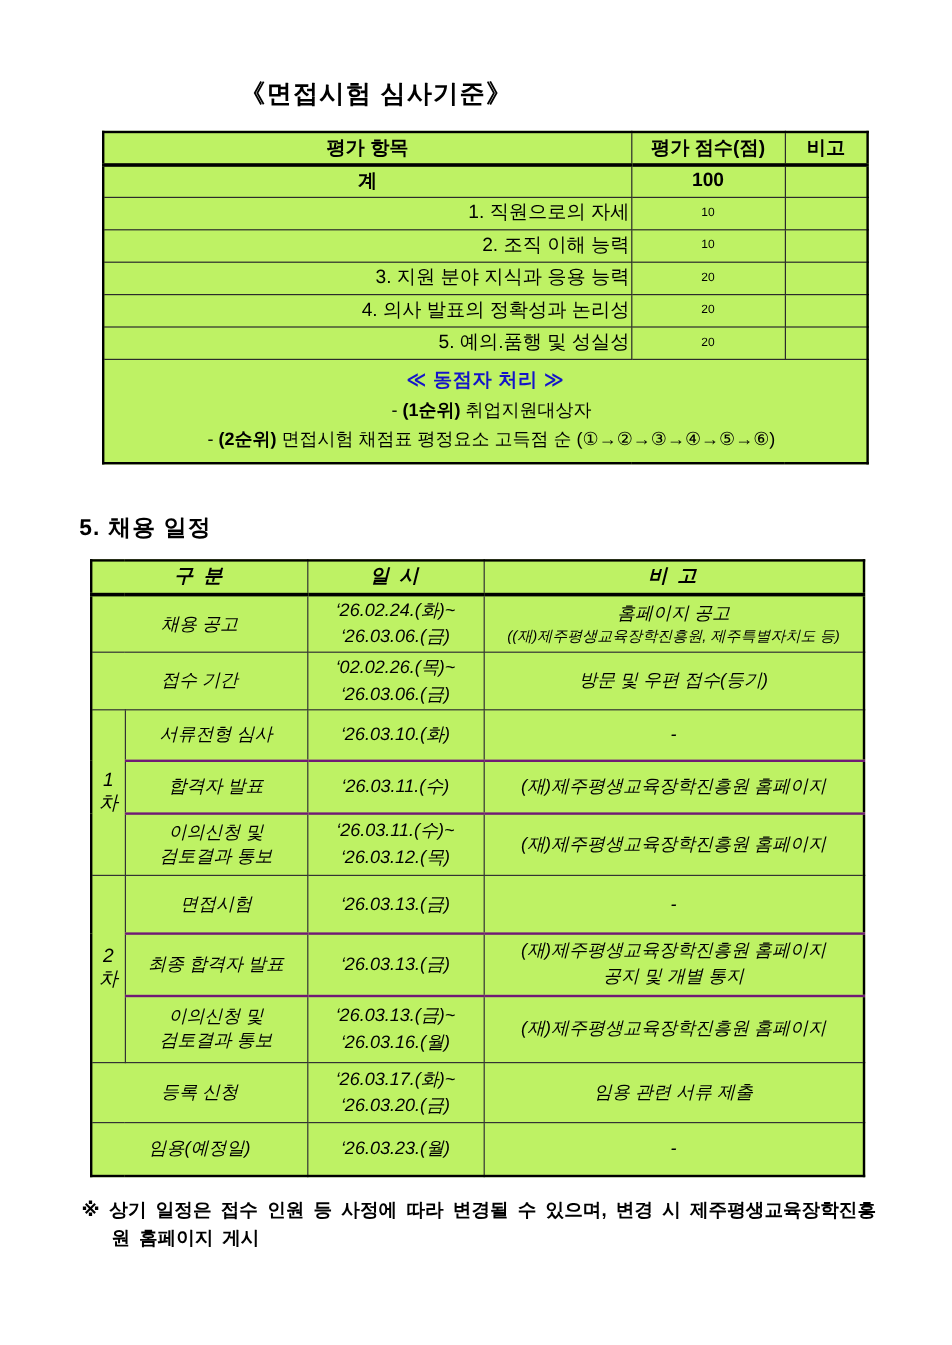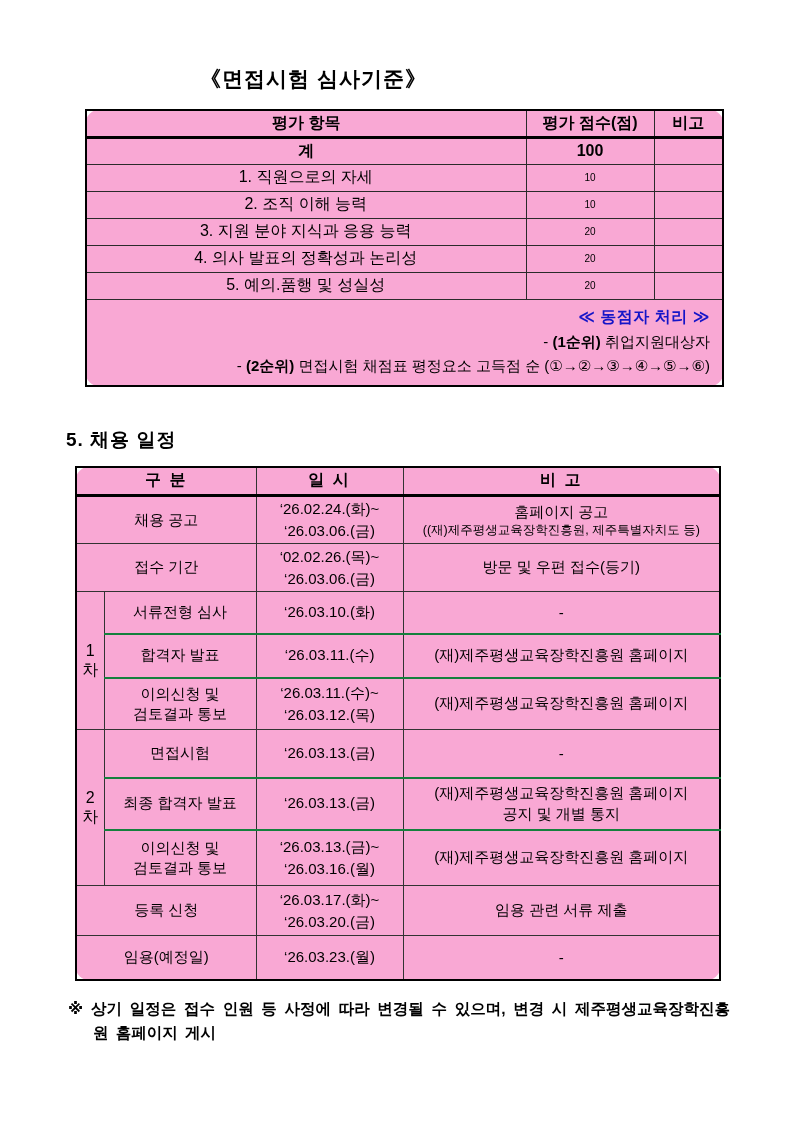--- a/index.html
+++ b/index.html
@@ -15,49 +15,49 @@
 
   .doc-title {
     padding-top: 64px;
     text-align: center;
     font-size: 21px;
     font-weight: bold;
     letter-spacing: 1px;
     line-height: 30px;
   }
 
-  table { border-collapse: collapse; background: #f9a8d4; table-layout: fixed; border-radius: 16px; }
+  table { border-collapse: collapse; background: #bef264; table-layout: fixed; }
   th, td { overflow: hidden; }
 
   
   .t1 { margin: 15px 0 0 85px; width: 637px; border: 2px solid #000; }
   .t1 th, .t1 td { border: 1px solid #2b2b2b; font-size: 16px; vertical-align: middle; }
   .t1 thead th { border-bottom: 3px solid #000; height: 27px; font-weight: bold; text-align: center; }
   .t1 td { height: 27px; }
-  .t1 td.label { text-align: center; padding-left: 0; }
+  .t1 td.label { text-align: right; padding-left: 0; }
   .t1 td.score { text-align: center; font-size: 10px; }
   .t1 tr.total td { font-weight: bold; text-align: center; }
-  .t1 td.tiebreak { height: 80px; text-align: right; padding: 7px 12px 9px 12px; vertical-align: top; }
+  .t1 td.tiebreak { height: 80px; text-align: center; padding: 7px 12px 9px 12px; vertical-align: top; }
   .tb-head { font-size: 16px; font-weight: bold; color: #1414c8; letter-spacing: 0.5px; }
   .tb-item { font-size: 15px; margin-top: 5px; padding-left: 10px; }
   .tb-item .rank { font-weight: bold; }
 
   
   .sec-head {
     margin: 40px 0 0 66px;
     font-size: 19px;
     font-weight: bold;
     letter-spacing: 1px;
   }
 
   
-  .t2 { margin: 13px 0 16px 75px; width: 644px; border: 2px solid #000; }
+  .t2 { margin: 13px 0 16px 75px; width: 644px; border: 2px solid #000; font-style: italic; }
   .t2 th, .t2 td { border: 1.5px solid #333; font-size: 15px; text-align: center; vertical-align: middle; }
   .t2 thead th { border-bottom: 3px solid #000; height: 29px; font-size: 16px; font-weight: bold; letter-spacing: 2px; }
-  .t2 tr.sub > td { border-top: 2px solid #15803d; }
+  .t2 tr.sub > td { border-top: 2px solid #701a75; }
   .t2 td.stage { font-size: 16px; line-height: 1.15; padding: 0; }
   .t2 td.stage span { display: block; }
   .t2 .dates { display: inline-block; text-align: center; line-height: 1.45; }
   .t2 .dates span { display: block; }
   .t2 .note-line { display: block; line-height: 1.35; }
   .t2 .note-small { display: block; font-size: 12.5px; line-height: 1.3; }
   .rh48 td { height: 48px; }
   .rh42 td { height: 42px; }
   .rh44 td { height: 44px; }
   .rh50 td { height: 50px; }

